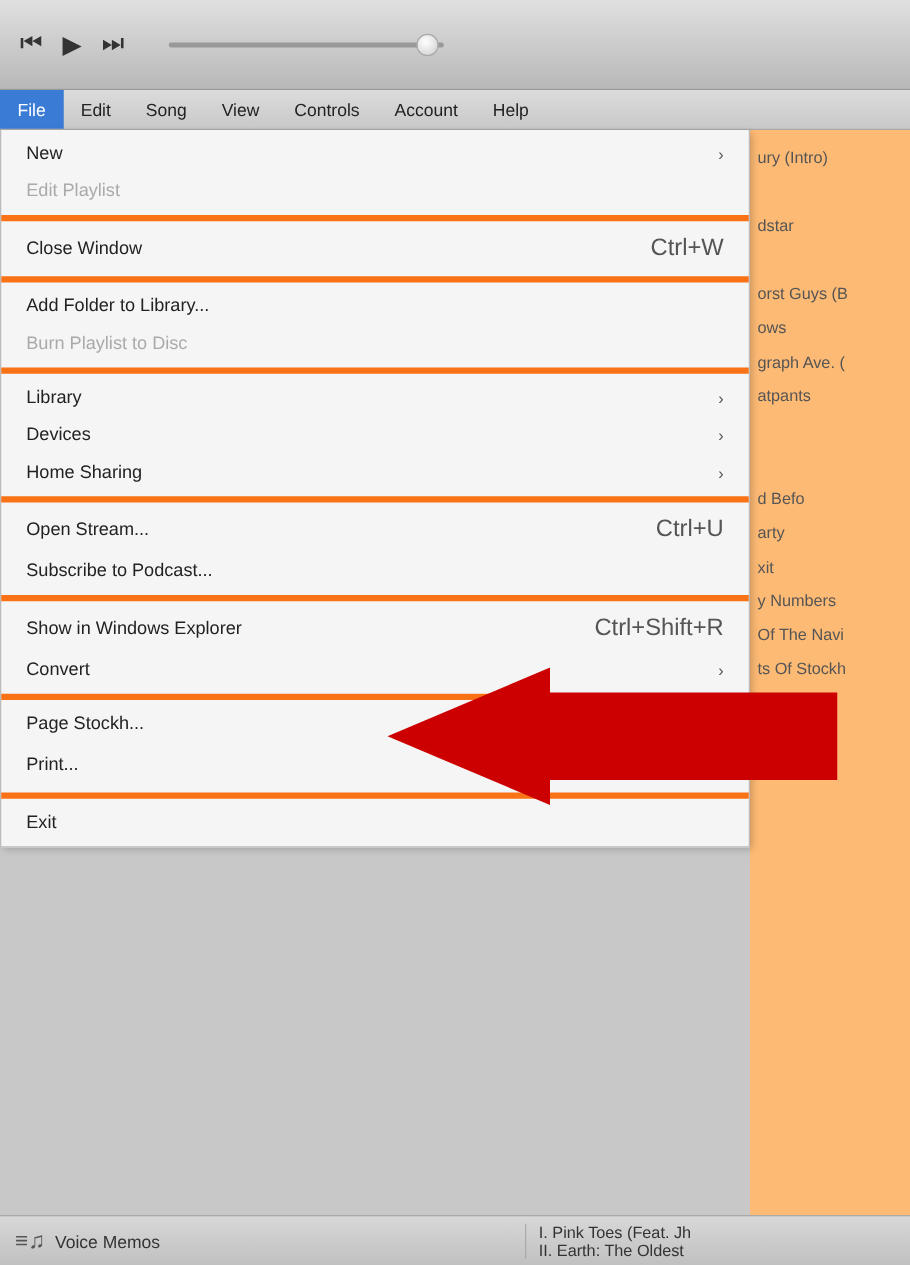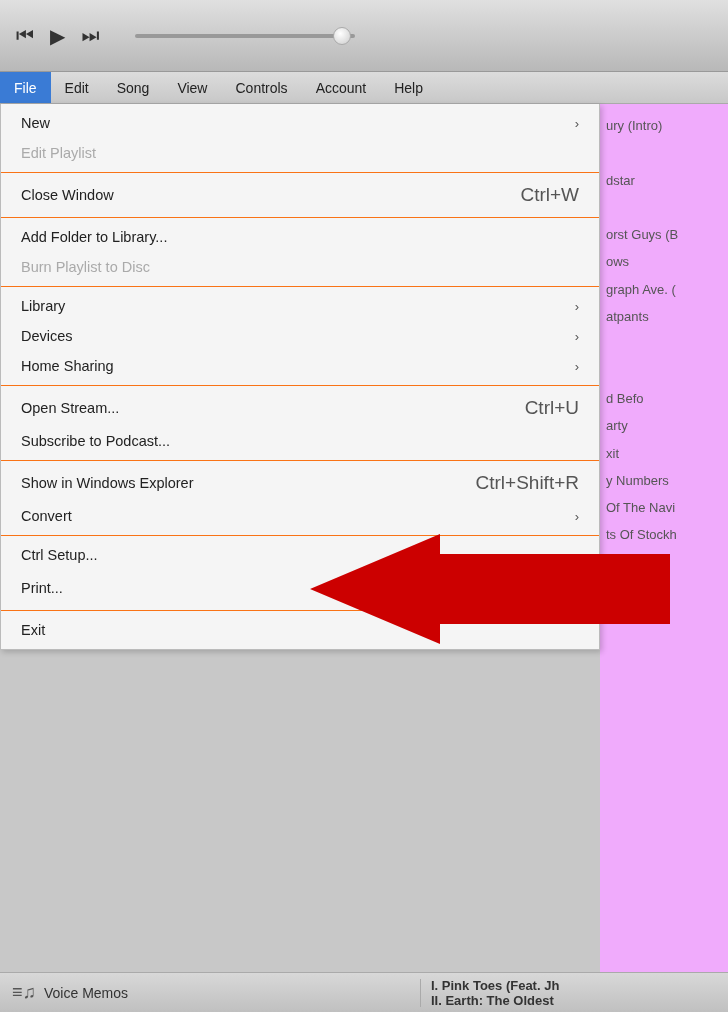--- a/index.html
+++ b/index.html
@@ -87,21 +87,21 @@
       left: 0;
       top: 0;
       width: 600px;
       background: #f5f5f5;
       border: 1px solid #bbb;
       border-top: none;
       z-index: 10;
       box-shadow: 2px 2px 6px rgba(0,0,0,0.2);
     }
     .menu-section {
-      border-bottom: 1px solid #f97316;
+      border-bottom: 5px solid #f97316;
       padding: 4px 0;
     }
     .menu-section:last-child {
       border-bottom: none;
     }
     .dropdown-item {
       display: flex;
       align-items: center;
       justify-content: space-between;
       padding: 7px 20px 7px 20px;
@@ -125,21 +125,21 @@
       font-size: 13px;
     }
 
     
     .bg-content {
       position: absolute;
       right: 0;
       top: 0;
       width: 128px;
       height: 100%;
-      background: #f0abfc;
+      background: #fdba74;
       overflow: hidden;
     }
     .bg-text {
       font-size: 13px;
       color: #555;
       padding: 8px 6px;
       line-height: 2.1;
       white-space: nowrap;
     }
 
@@ -172,21 +172,20 @@
       gap: 8px;
       padding-left: 12px;
       font-size: 14px;
       color: #333;
     }
     .bottom-right {
       flex: 1;
       padding-left: 10px;
       font-size: 13px;
       color: #333;
-      font-weight: bold;
     }
     .bottom-divider {
       width: 1px;
       height: 28px;
       background: #aaa;
     }
 
     .note-icon {
       font-size: 18px;
       color: #555;
@@ -296,21 +295,21 @@
         <span class="shortcut">Ctrl+Shift+R</span>
       </div>
       <div class="dropdown-item">
         <span class="label">Convert</span>
         <span class="arrow">›</span>
       </div>
     </div>
 
     <div class="menu-section">
       <div class="dropdown-item">
-        <span class="label">Ctrl Setup...</span>
+        <span class="label">Page Stockh...</span>
       </div>
       <div class="dropdown-item">
         <span class="label">Print...</span>
         <span class="shortcut">Ctrl+P</span>
       </div>
     </div>
 
     <div class="menu-section">
       <div class="dropdown-item">
         <span class="label">Exit</span>

